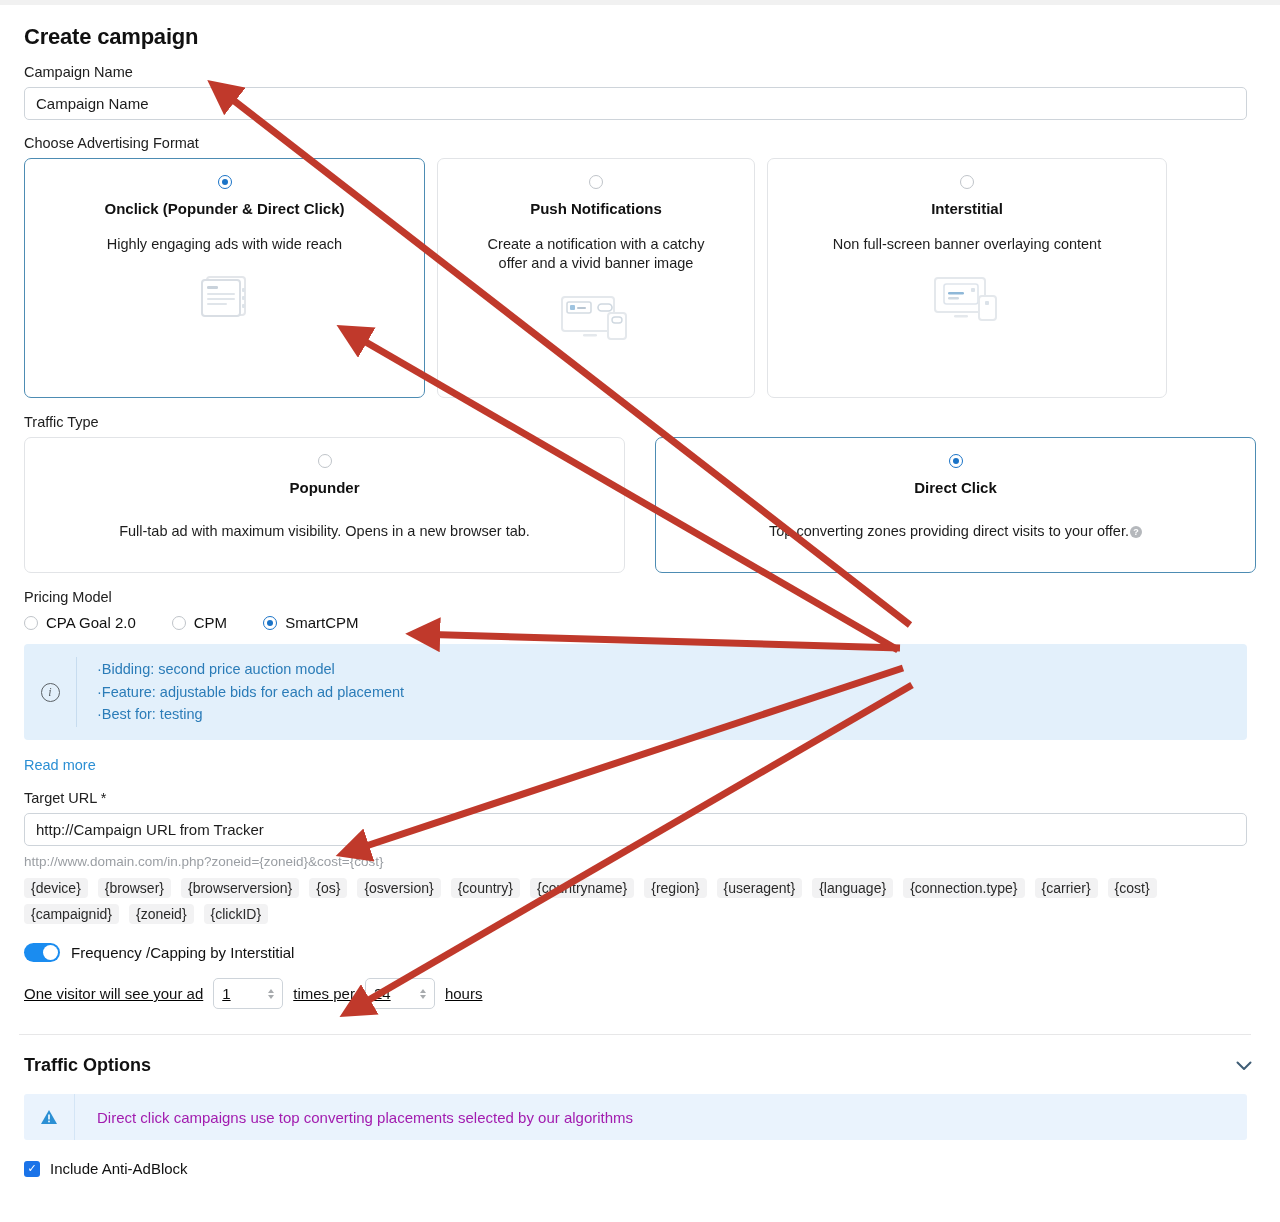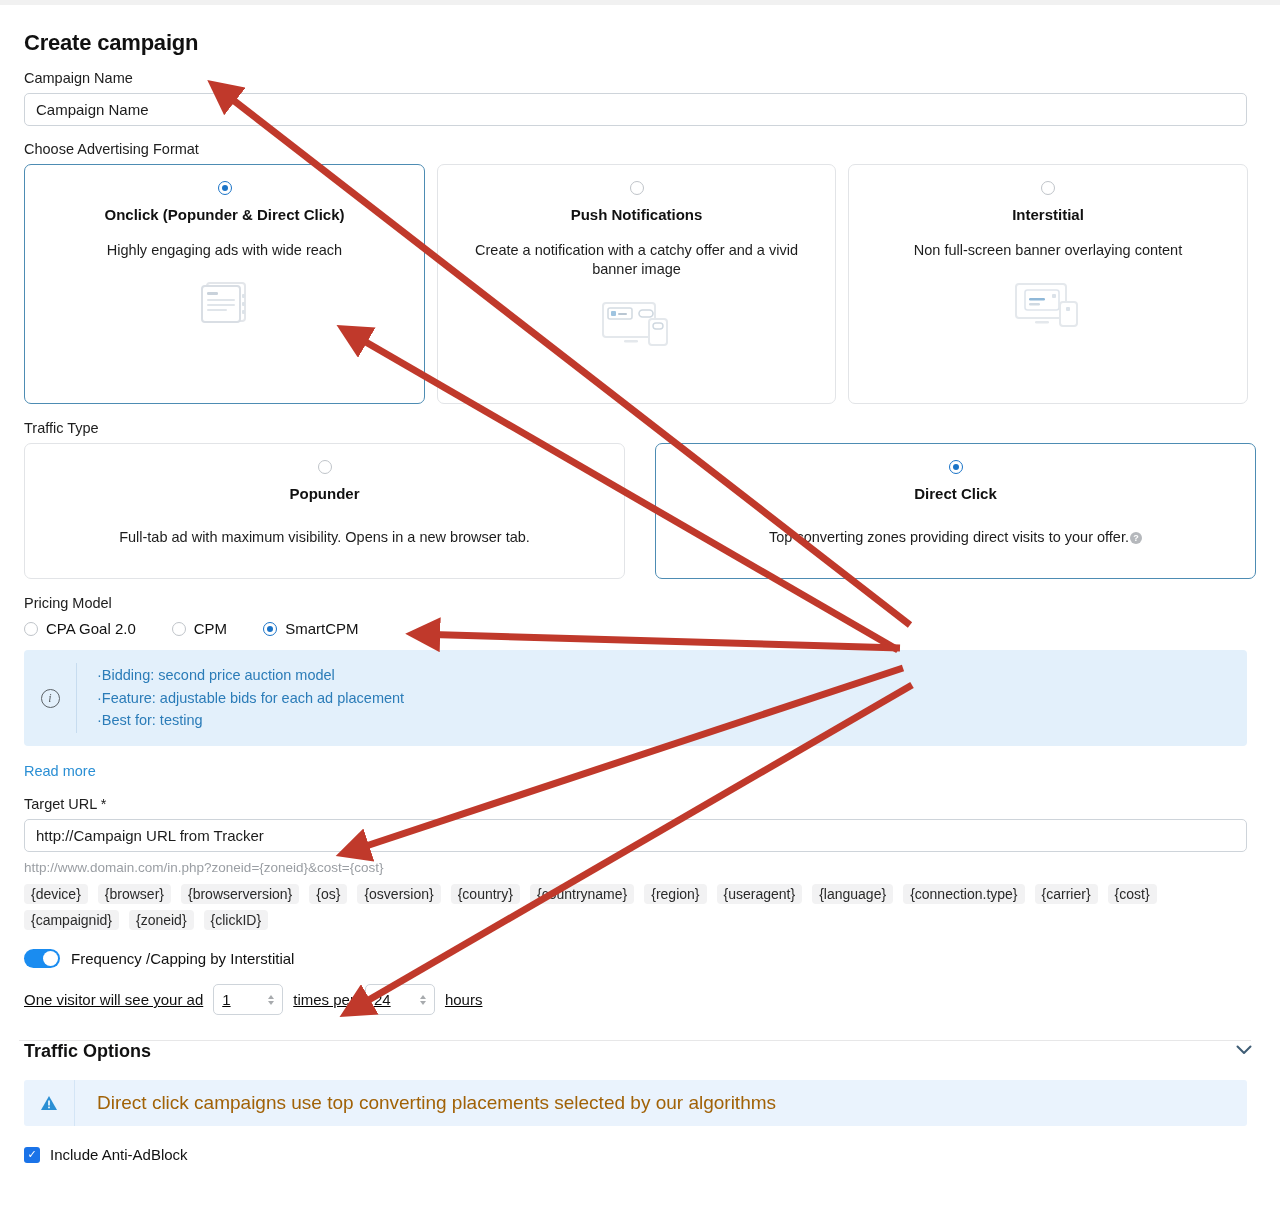--- a/index.html
+++ b/index.html
@@ -7,21 +7,21 @@
     width: 1280px; height: 1222px;
     background: #ffffff;
     font-family: "Liberation Sans", sans-serif;
     -webkit-font-smoothing: antialiased;
     overflow: hidden;
   }
   #root { position: relative; width: 1280px; height: 1222px; background:#fff; }
 
   .topstrip { position:absolute; left:0; top:0; width:1280px; height:5px; background:#f1f1f1; }
 
-  .page { position:absolute; left:0; top:22px; width:1280px; padding:0 24px; }
+  .page { position:absolute; left:0; top:16px; width:1280px; padding:0 24px; }
 
   .page-title {
     font-size: 22px; font-weight: bold; color:#111;
     letter-spacing:-0.2px; margin-top:8px; margin-bottom:14px;
   }
 
   .field-label {
     font-size: 14.5px; color:#202020; margin-bottom:7px; font-weight:400;
   }
 
@@ -53,21 +53,21 @@
     margin-bottom:18px;
   }
   .card-desc {
     text-align:center; font-size:14.5px; color:#1d1d1d; line-height:19px;
   }
   .card-art { display:flex; justify-content:center; margin-top:20px; height:48px; }
 
   
   .fmt-card { width:401px; min-height:240px; }
   .fmt-card.c1 { width:401px; }
-  .fmt-card.c2 { width:399px; }
+  .fmt-card.c2 { width:318px; }
   .fmt-card.c3 { width:400px; }
 
   
   .tt-row { display:flex; gap:30px; }
   .tt-card { width:604px; min-height:136px; padding:16px 18px 18px; }
   .tt-card .card-title { margin-bottom:26px; }
 
   .help-dot {
     display:inline-block; width:12px; height:12px; border-radius:50%;
     background:#b5b8bc; color:#fff; font-size:9px; line-height:12px;
@@ -126,33 +126,33 @@
   }
   .spin { display:flex; flex-direction:column; gap:2px; opacity:.6; }
   .spin i { display:block; width:0; height:0; border-left:3.5px solid transparent;
             border-right:3.5px solid transparent; }
   .spin i.up { border-bottom:4px solid #6d7277; }
   .spin i.dn { border-top:4px solid #6d7277; }
 
   .divider { width:1232px; height:1px; background:#e7e7e8; margin-top:25px; margin-left:-5px;}
 
   .traffic-options-bar {
-    display:flex; align-items:flex-start; justify-content:space-between;
-    width:1228px; 
+    display:flex; align-items:center; justify-content:space-between;
+    width:1228px; margin-top:20px;
   }
   .traffic-options-title { font-size:18px; font-weight:bold; color:#111; }
   .chev { color:#3f5d75; font-size:15px; }
 
   .warn-box {
     margin-top:18px; width:1223px; height:46px; background:#eaf3fd;
     display:flex; align-items:center; border-radius:3px;
   }
   .warn-icon-col { width:50px; display:flex; justify-content:center; }
   .warn-sep { width:1px; height:46px; background:#d4e5f6; margin-right:22px; }
-  .warn-text { font-size:19px; color:#a16207; }
+  .warn-text { font-size:15px; color:#a21caf; }
 
   .check-row { display:flex; align-items:center; gap:10px; margin-top:20px; }
   .checkbox {
     width:16px; height:16px; border-radius:3px; background:#1a73e8;
     display:flex; align-items:center; justify-content:center;
     color:#fff; font-size:11px; line-height:1;
   }
   .check-label { font-size:15px; color:#111; }
 
   

